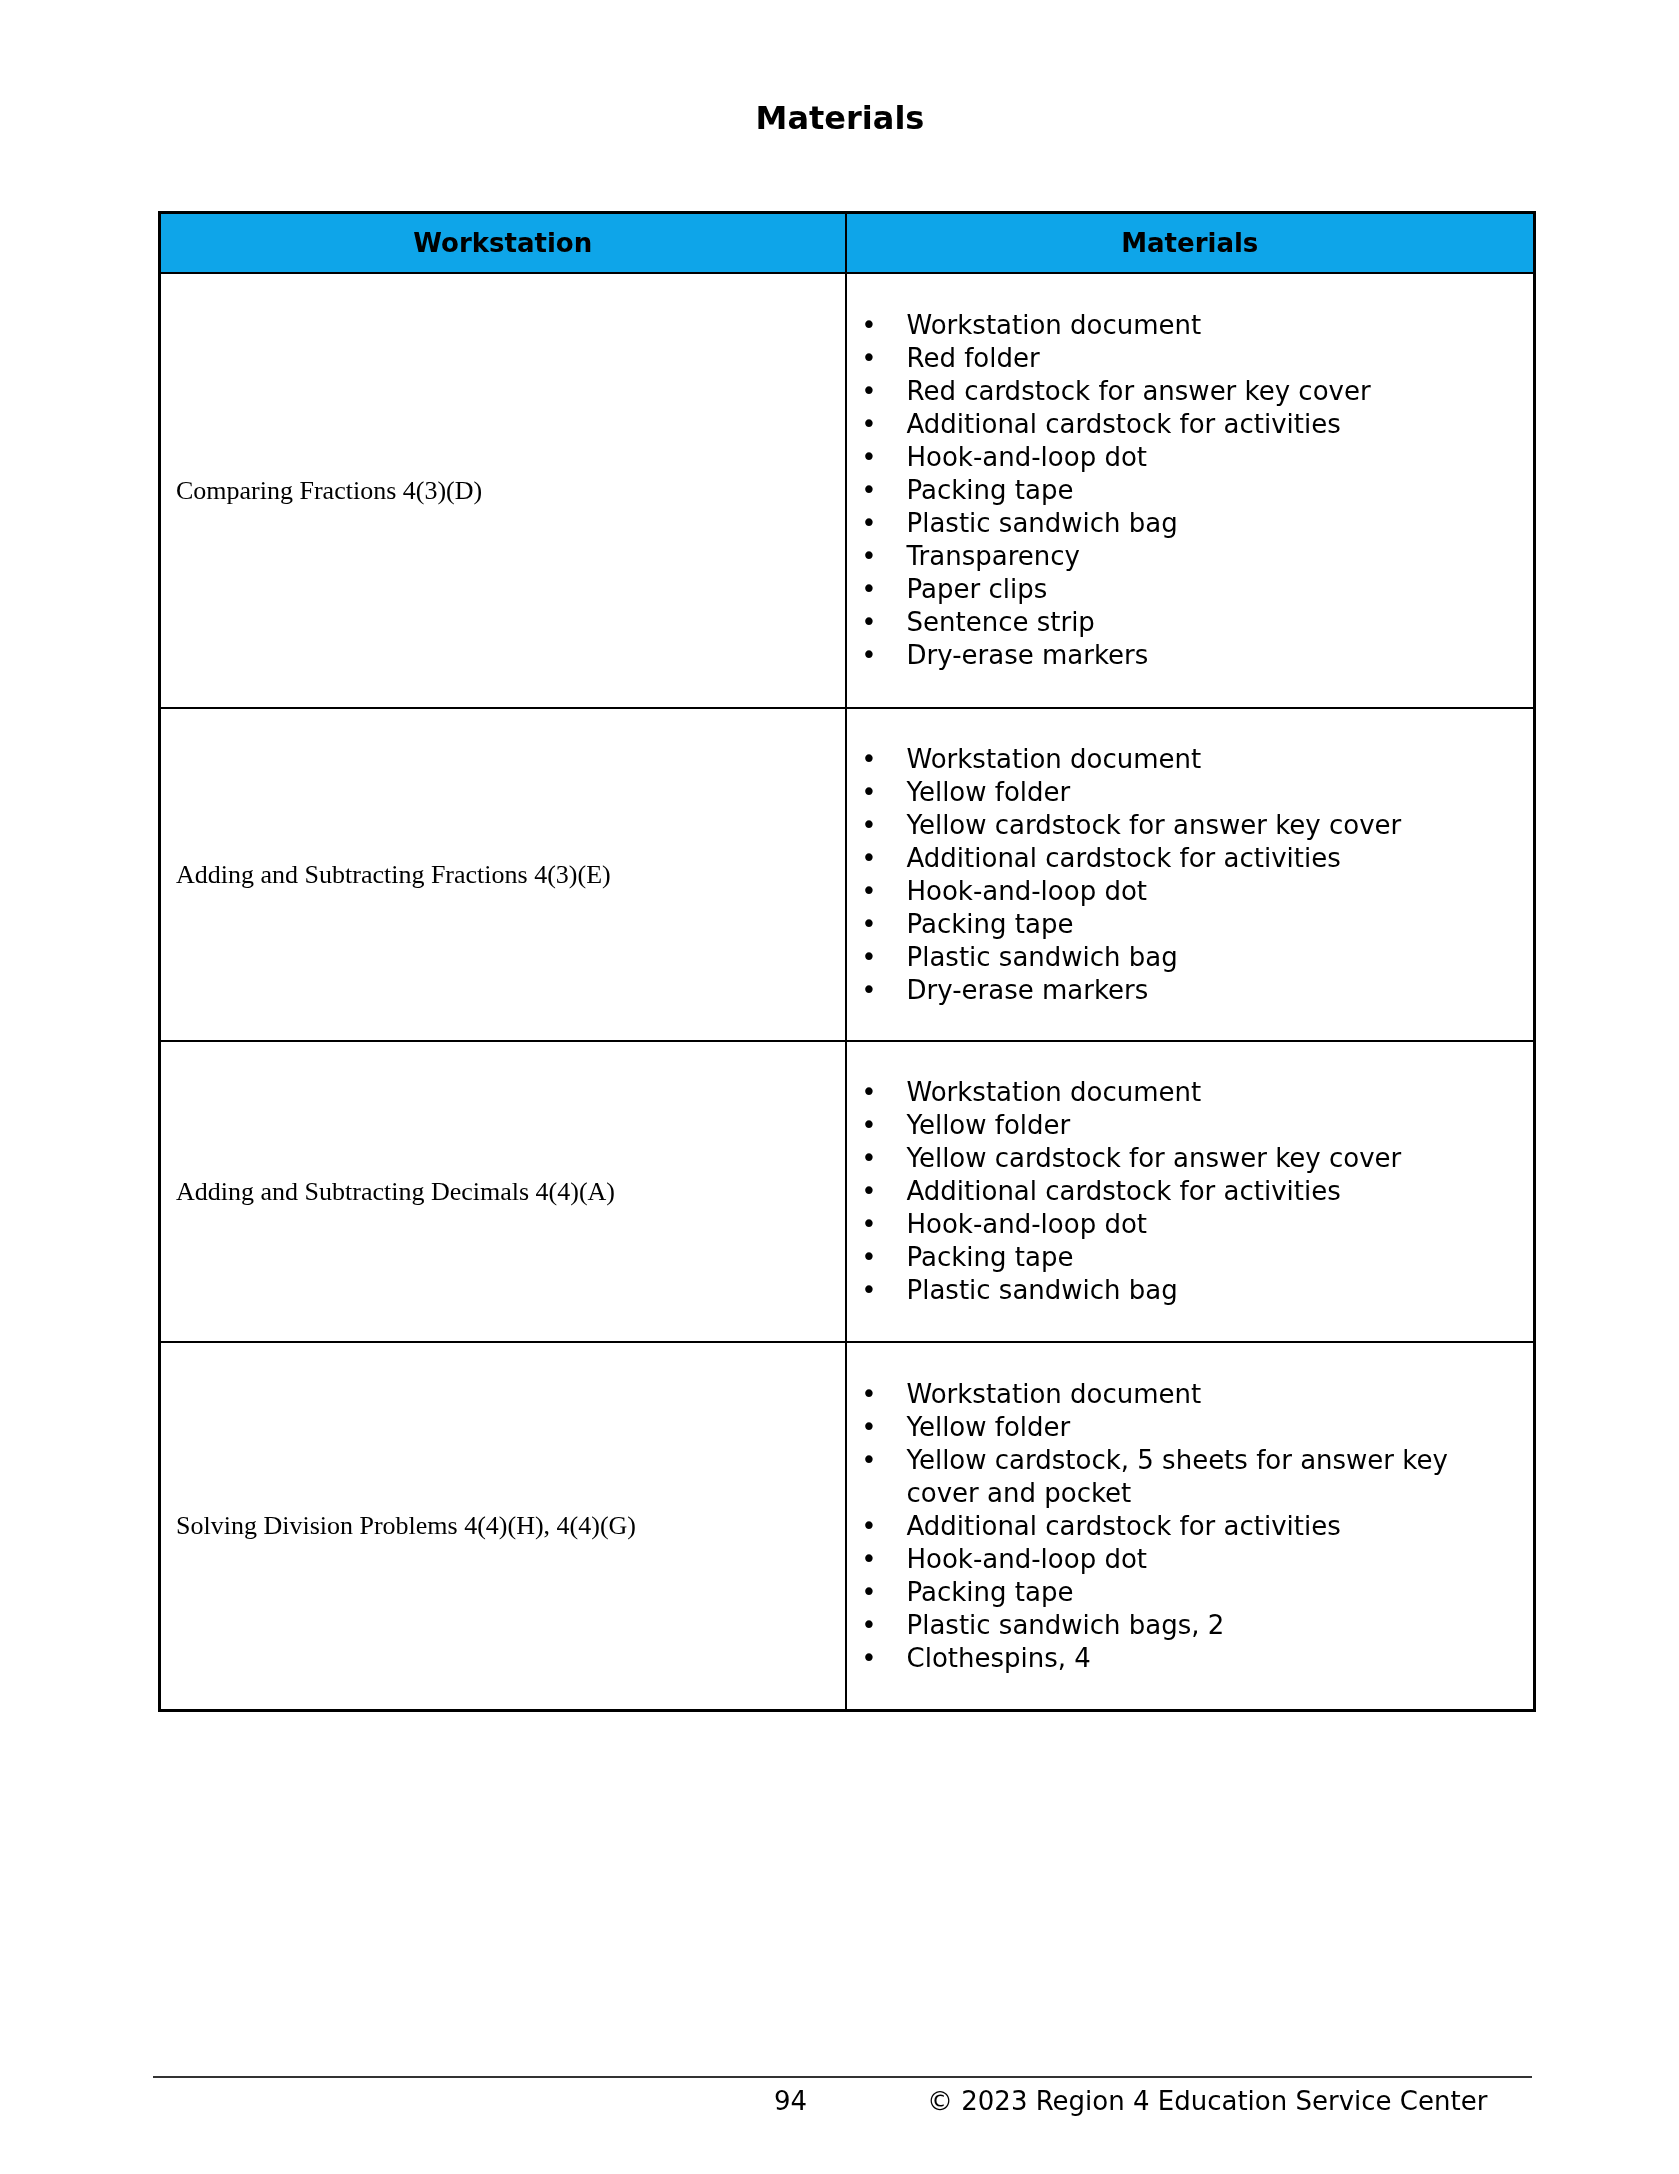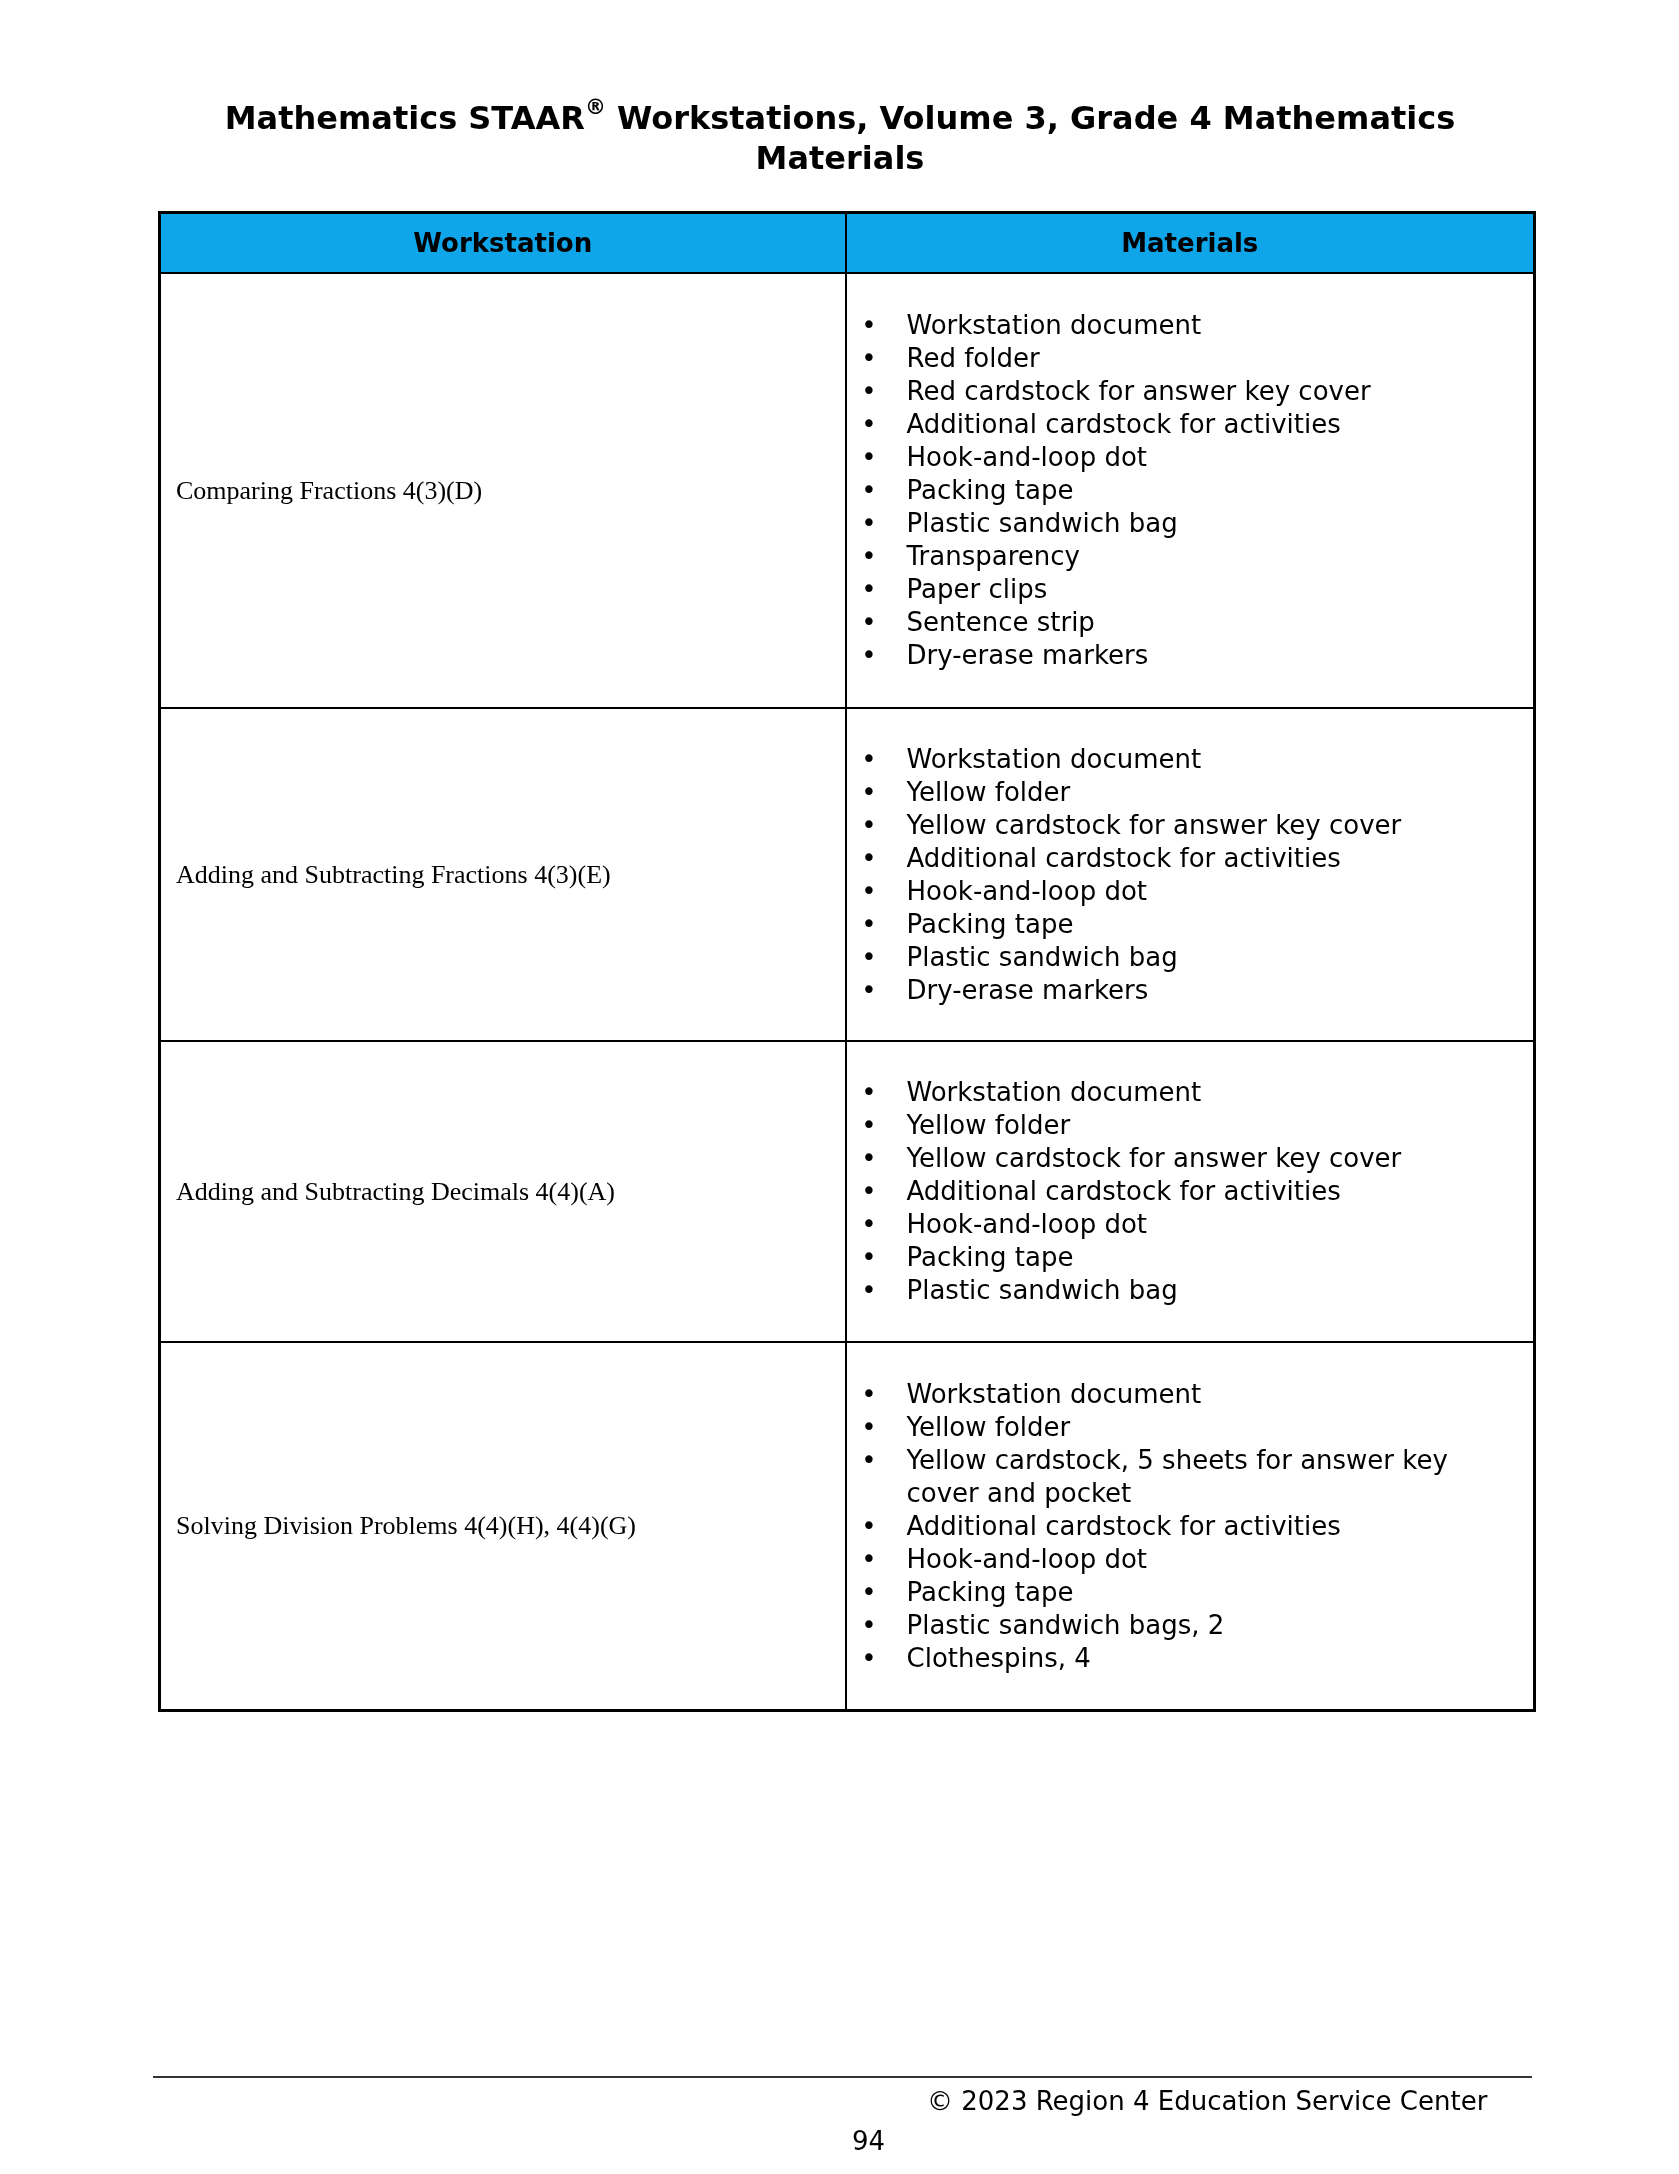--- a/index.html
+++ b/index.html
@@ -20,28 +20,27 @@
   ul.items { list-style:none; margin:0; padding:0 0 0 0; }
   ul.items li { position:relative; font-size:26px; line-height:33px;
                 padding-left:60px; padding-right:19px; }
   ul.items li .bullet { position:absolute; left:13px; top:0; width:19px; text-align:center; }
   tr.r1 td { height:433px; }
   tr.r2 td { height:331px; }
   tr.r3 td { height:299px; }
   tr.r4 td { height:366px; }
   .footer-rule { position:absolute; left:153px; top:2076px; width:1379px; height:1.9px; background:#333; }
   .footer { position:absolute; top:2085px; font-size:26px; line-height:32px; }
-  .footer.page { left:852px;margin-top:40px; }
+  .footer.page { left:774px; }
   .footer.copy { left:927px; }
 </style>
 </head>
 <body>
 
 <div class="title">
-  <div><span>Mathematics STAAR</span><sup>®</sup><span> Workstations, Volume 3, Grade 4 Mathematics</span></div>
   <div>Materials</div>
 </div>
 
 <table class="mat">
   <colgroup>
       <col class="c1">
       <col class="c2">
     </colgroup>
   <thead>
     <tr>

